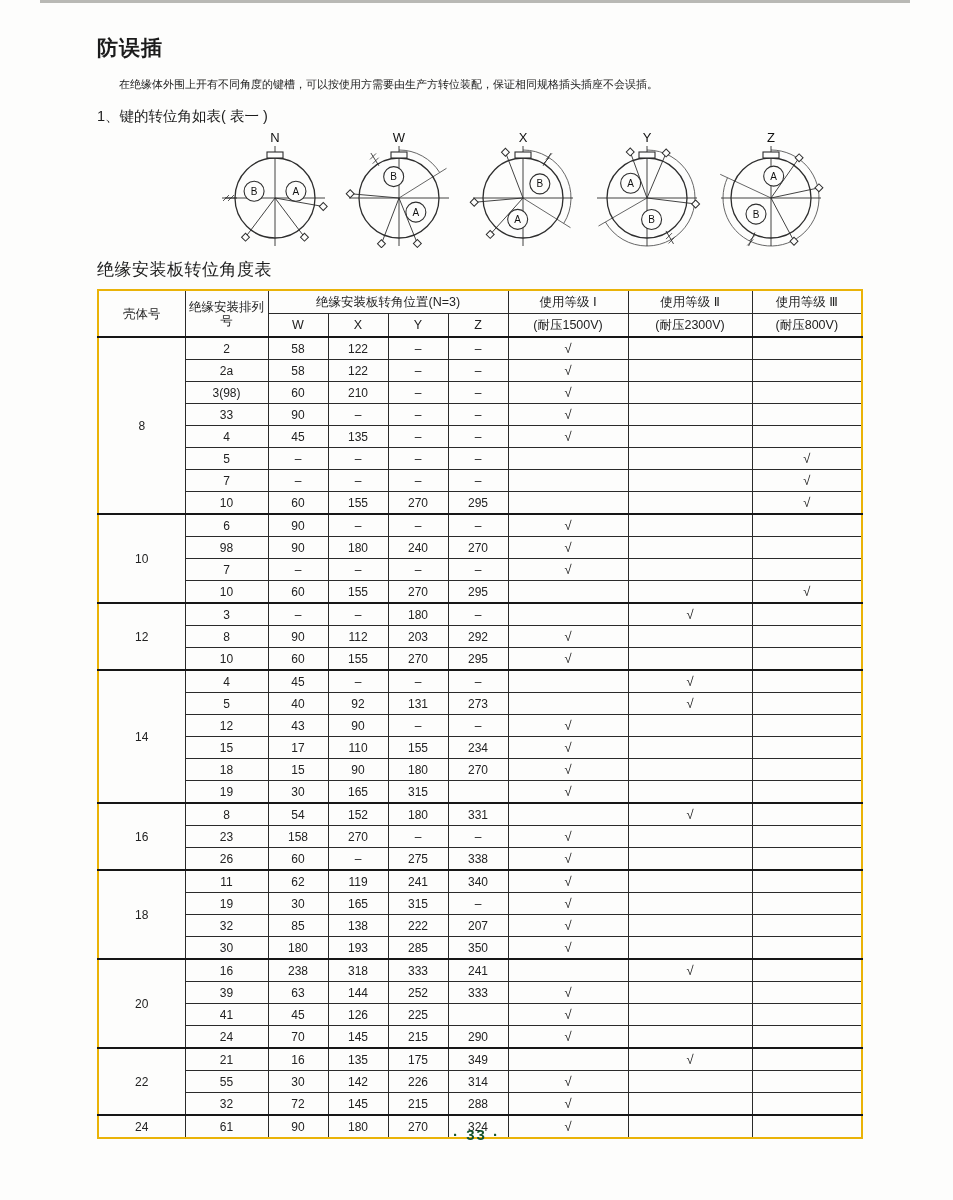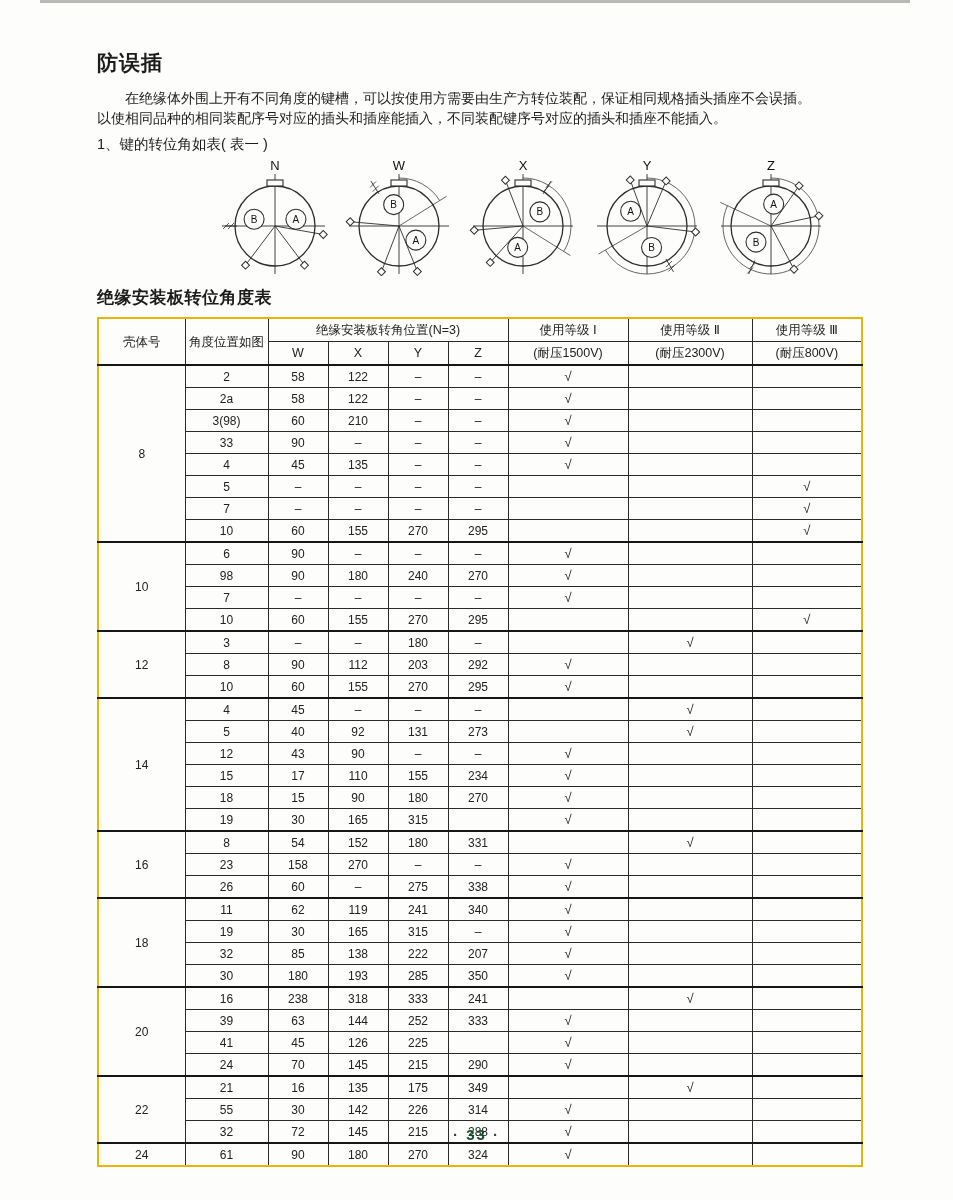--- a/index.html
+++ b/index.html
@@ -1,27 +1,27 @@
 <!DOCTYPE html>
 <html><head>
 <meta charset="utf-8">
 <style>
   html,body{margin:0;padding:0;background:#e8e8e6;}
   .page{position:relative;width:953px;height:1200px;background:#fdfdfc;overflow:hidden;
         font-family:"Liberation Sans","DejaVu Sans",sans-serif;color:#1c1c1c;}
   .page::before{content:"";position:absolute;top:0;left:40px;width:870px;height:3px;background:#b9b9b5;}
-  .content{padding:49px 68px 0 97px;}
+  .content{padding:34px 68px 0 97px;}
   .doc-title{font-size:21px;font-weight:bold;letter-spacing:1px;margin:0 0 12px 0;}
-  .para{font-size:14px;line-height:20px;width:792px;font-family:Liberation Mono, monospace;}
+  .para{font-size:11px;line-height:20px;width:792px;}
   .para.indent{text-indent:2em;}
-  .list-item{font-size:14.5px;line-height:20px;margin-top:5px;}
+  .list-item{font-size:14.5px;line-height:20px;margin-top:12px;}
   .diagrams{display:flex;justify-content:space-between;width:566px;margin:4px 0 0 116px;}
   .diagram{width:124px;height:118px;}
   .diagram svg{display:block;}
-  .table-title{font-size:17px;font-weight:bold;margin:10px 0 8px 0;letter-spacing:0.5px;}
+  .table-title{font-size:17px;font-weight:normal;margin:10px 0 8px 0;letter-spacing:0.5px;}
   table.angle{border-collapse:collapse;table-layout:fixed;width:764px;font-size:12px;
               border:2px solid #eab308;}
   table.angle th,table.angle td{border:1px solid #2a2a2a;text-align:center;vertical-align:middle;
               padding:0 2px;font-weight:normal;color:#222;}
   table.angle thead th{height:22px;font-size:12.5px;line-height:14px;}
   table.angle tbody td{height:21px;}
   table.angle tr.group-start td{border-top:2px solid #161616;}
   table.angle thead tr.h2 th{border-bottom:2px solid #161616;}
   td.check{font-size:13px;}
   .footer{position:absolute;left:0;top:1126px;width:953px;text-align:center;
@@ -29,21 +29,20 @@
 </style>
 </head>
 <body>
 
 <div class="page">
   <div class="content">
 
     <h1 class="doc-title">防误插</h1>
 
     <div class="para indent">在绝缘体外围上开有不同角度的键槽，可以按使用方需要由生产方转位装配，保证相同规格插头插座不会误插。</div>
-    <div class="para">以使相同品种的相同装配序号对应的插头和插座能插入，不同装配键序号对应的插头和插座不能插入。</div>
 
     <div class="list-item">1、键的转位角如表( 表一 )</div>
 
     <div class="diagrams">
         <div class="diagram">
           <svg width="124" height="118" viewBox="0 0 124 118">
             <line x1="62" y1="16" x2="62" y2="116" stroke="#2e2e2e" stroke-width="0.9"></line>
             <line x1="12" y1="68" x2="112" y2="68" stroke="#2e2e2e" stroke-width="0.9"></line>
             <circle cx="62" cy="68" r="40" fill="none" stroke="#2e2e2e" stroke-width="1.3"></circle>
             <rect x="54" y="22" width="16" height="6" fill="#fdfdfc" stroke="#2e2e2e" stroke-width="1.1"></rect>
@@ -171,21 +170,21 @@
           <col style="width:60px">
           <col style="width:60px">
           <col style="width:60px">
         <col style="width:120px">
           <col style="width:124px">
           <col style="width:110px">
       </colgroup>
       <thead>
         <tr class="h1">
           <th rowspan="2">壳体号</th>
-          <th rowspan="2">角度位置如图</th>
+          <th rowspan="2">绝缘安装排列号</th>
           <th colspan="4">绝缘安装板转角位置(N=3)</th>
           <th>使用等级 Ⅰ</th>
           <th>使用等级 Ⅱ</th>
           <th>使用等级 Ⅲ</th>
         </tr>
         <tr class="h2">
           <th>W</th>
           <th>X</th>
           <th>Y</th>
           <th>Z</th>

